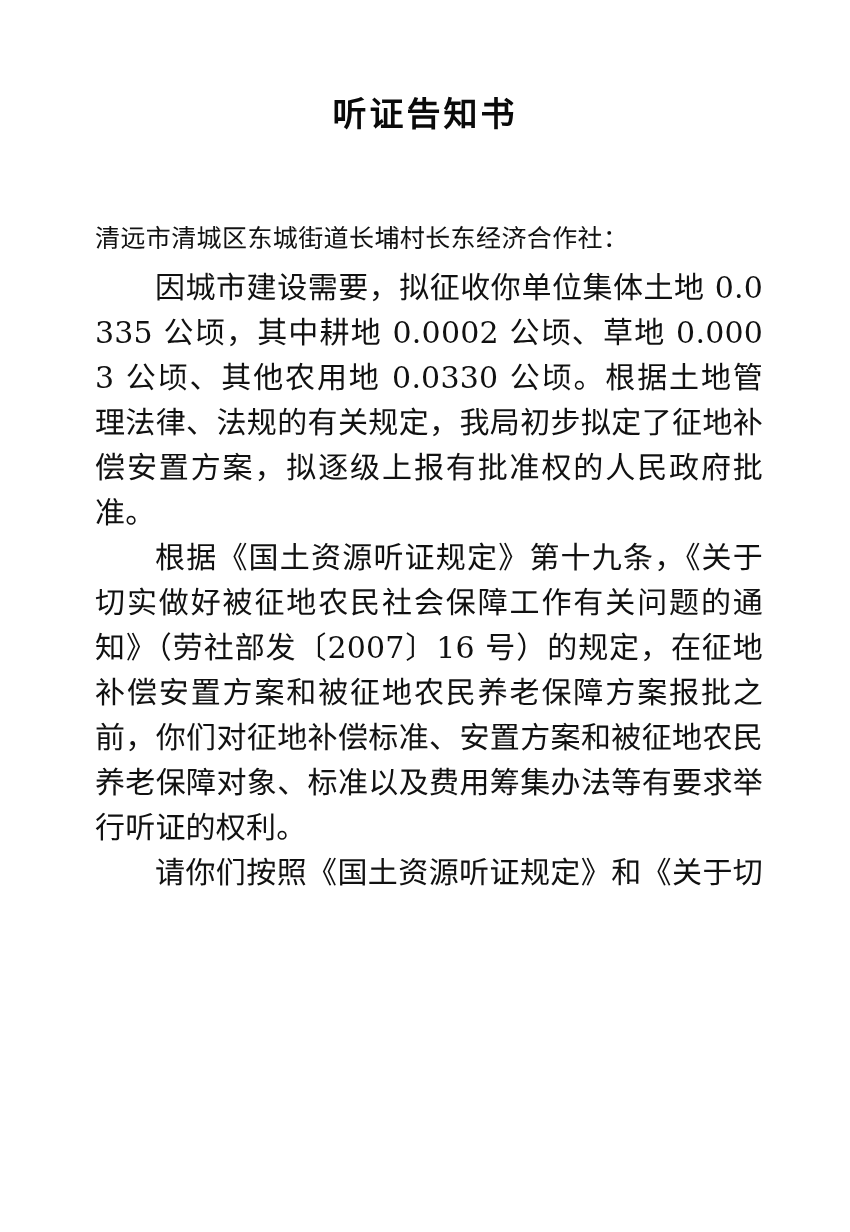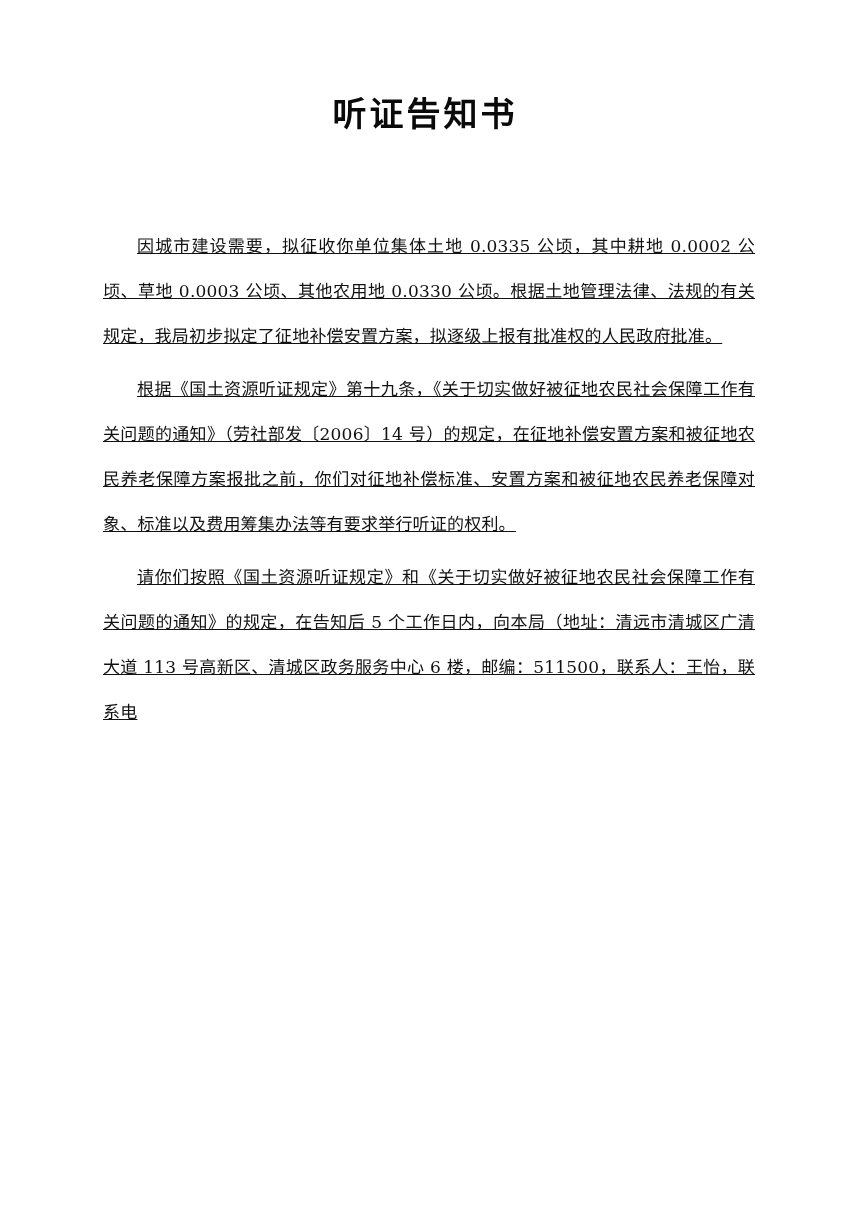--- a/index.html
+++ b/index.html
@@ -59,48 +59,48 @@
 
   .addressee {
     font-size: 25px;
     line-height: 45px;
     letter-spacing: 0.4px;
     margin: 0 0 4px 0;
     white-space: nowrap;
   }
 
   .para {
-    font-size: 17px;
+    font-size: 30px;
     line-height: 45px;
     letter-spacing: 0.2px;
-    margin: 8px;
+    margin: 0;
     text-align: justify;
     text-justify: inter-ideograph;
     text-indent: 2em;
     word-break: break-all;
-    text-decoration: underline;
   }
 
   .para + .para {
     margin-top: 0;
   }
 </style>
 </head>
 <body>
 
 <div class="page">
 
   <div class="doc-title">听证告知书</div>
 
 
   <div class="body-block">
 
+    <p class="addressee">清远市清城区东城街道长埔村长东经济合作社：</p>
 
     <p class="para">因城市建设需要，拟征收你单位集体土地 0.0335 公顷，其中耕地 0.0002 公顷、草地 0.0003 公顷、其他农用地 0.0330 公顷。根据土地管理法律、法规的有关规定，我局初步拟定了征地补偿安置方案，拟逐级上报有批准权的人民政府批准。</p>
 
 
-    <p class="para">根据《国土资源听证规定》第十九条，《关于切实做好被征地农民社会保障工作有关问题的通知》（劳社部发〔2006〕14 号）的规定，在征地补偿安置方案和被征地农民养老保障方案报批之前，你们对征地补偿标准、安置方案和被征地农民养老保障对象、标准以及费用筹集办法等有要求举行听证的权利。</p>
+    <p class="para">根据《国土资源听证规定》第十九条，《关于切实做好被征地农民社会保障工作有关问题的通知》（劳社部发〔2007〕16 号）的规定，在征地补偿安置方案和被征地农民养老保障方案报批之前，你们对征地补偿标准、安置方案和被征地农民养老保障对象、标准以及费用筹集办法等有要求举行听证的权利。</p>
 
     <p class="para">请你们按照《国土资源听证规定》和《关于切实做好被征地农民社会保障工作有关问题的通知》的规定，在告知后 5 个工作日内，向本局（地址：清远市清城区广清大道 113 号高新区、清城区政务服务中心 6 楼，邮编：511500，联系人：王怡，联系电</p>
 
   </div>
 
 </div>
 
 </body></html>

